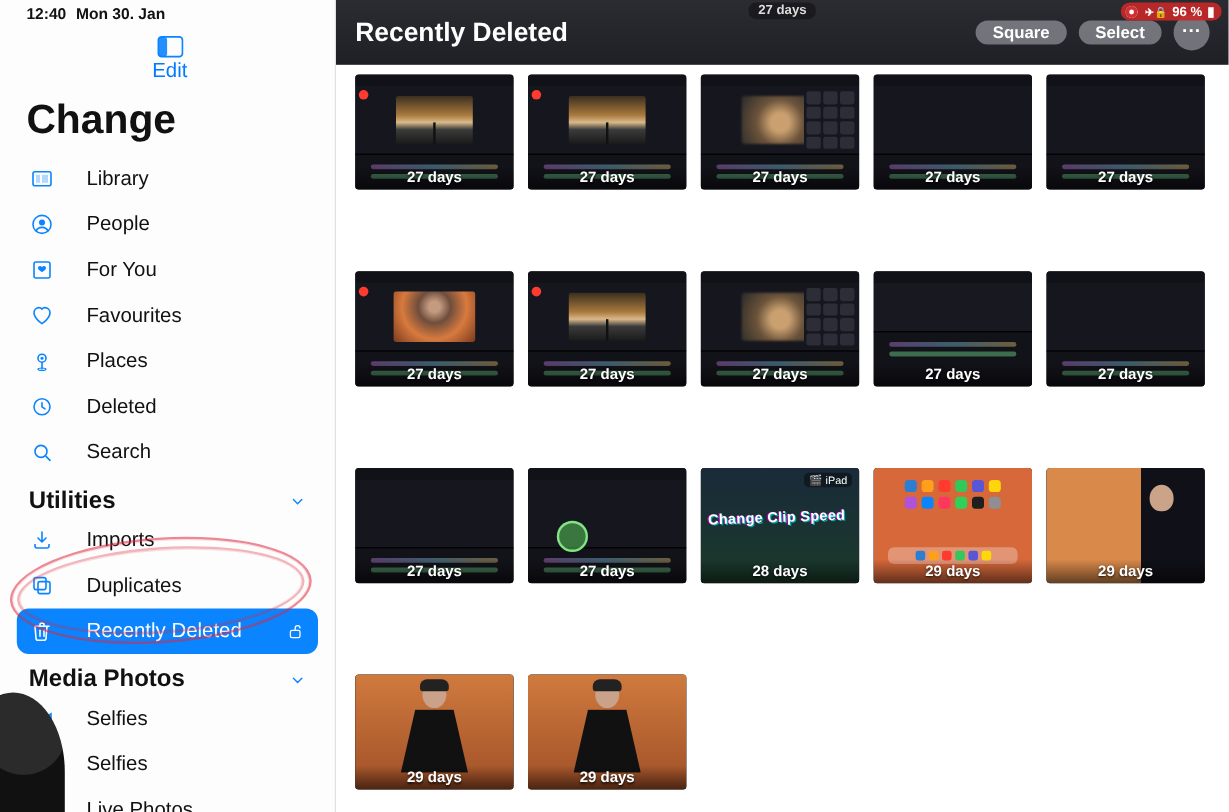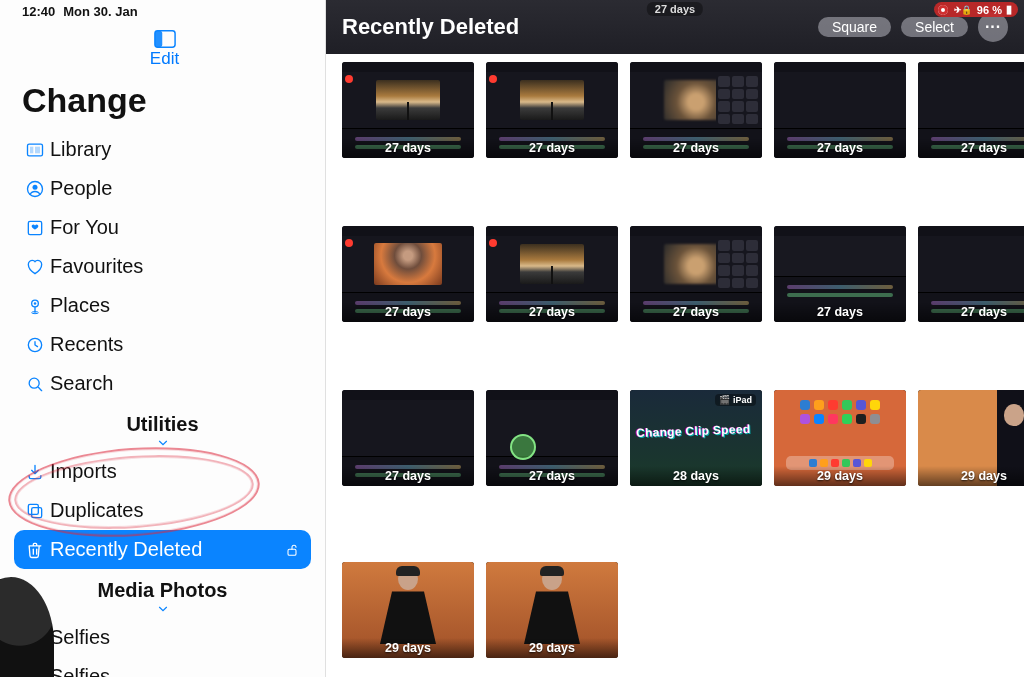--- a/index.html
+++ b/index.html
@@ -6,21 +6,21 @@
   html, body { width: 1024px; height: 677px; overflow: hidden; background:#fff; }
   .app {
     display: flex;
     width: 1024px;
     height: 677px;
     background: #f5f5f7;
     position: relative;
   }
   
   .sidebar {
-    width: 326px;
+    width: 280px;
     height: 100%;
     background: #fdfdfd;
     border-right: 1px solid #e0e0e0;
     padding: 0 0 8px 0;
     overflow: hidden;
     position: relative;
   }
   .status-row {
     display: flex;
     align-items: center;
@@ -43,25 +43,25 @@
     font-size: 34px;
     font-weight: 700;
     color: #111;
     padding: 10px 22px 10px 22px;
     letter-spacing: 0px;
   }
   .side-section { padding: 0 14px; }
   .side-item {
     display: flex;
     align-items: center;
-    gap: 4px;
+    gap: 26px;
     padding: 8px 10px;
     border-radius: 10px;
     color: #111;
-    font-size: 20px;
+    font-size: 17px;
     position: relative;
   }
   .side-item .icon-slot {
     width: 22px; height: 22px;
     display:flex; align-items:center; justify-content:center;
     color:#0A84FF;
   }
   .side-item.selected {
     background: #0A84FF;
     color: #fff;
@@ -75,21 +75,20 @@
     color:#fff;
   }
   .section-header {
     display: flex;
     align-items: center;
     justify-content: space-between;
     padding: 10px 24px 2px 24px;
     font-size: 20px;
     font-weight: 700;
     color: #111;
-    flex-direction: column;
   }
   .chevron { width: 14px; height: 14px; color:#0A84FF; }
   
   .annotation {
     position: absolute;
     border: 2px solid rgba(220, 40, 60, 0.55);
     border-radius: 50%;
     pointer-events: none;
     transform: rotate(-4deg);
     box-shadow: 0 0 0 1px rgba(220,40,60,0.15) inset;
@@ -141,21 +140,21 @@
   .hero-right {
     margin-left: auto;
     display:flex;
     align-items:center;
     gap: 10px;
   }
   .pill {
     background: rgba(180,180,190,0.55);
     color: #fff;
     font-size: 14px;
-    font-weight: 400;
+    font-weight: 700;
     padding: 2px 14px;
     border-radius: 16px;
   }
   .more-pill {
     width: 30px; height:30px; border-radius:50%;
     background: rgba(180,180,190,0.55);
     display:flex;align-items:center;justify-content:center;
     color:#fff; font-weight:700;
   }
   .status-right {
@@ -300,21 +299,21 @@
     text-align: center;
     font-size: 12.5px;
     font-weight: 600;
     color: #fff;
     padding: 3px 0 3px 0;
     text-shadow: 0 1px 2px rgba(0,0,0,0.8);
     background: linear-gradient(to top, rgba(0,0,0,0.55), rgba(0,0,0,0));
   }
   .ipad-tag {
     position:absolute; top:4px; right:6px;
-    font-size:9px; color:#fff; font-weight:700;
+    font-size:9px; color:#fff; font-weight:400;
     background: rgba(0,0,0,0.4); padding:1px 4px; border-radius:4px;
   }
 
   .footer-info {
     text-align:center; padding: 18px 0 10px 0;
   }
   .footer-title { font-size:15px; font-weight:700; color:#111; }
 
   svg { display:block; }
 </style>
@@ -389,21 +388,21 @@
         </span>
         <span>Places</span>
       </div>
       <div class="side-item">
         <span class="icon-slot">
           <svg width="20" height="20" viewBox="0 0 24 24">
               <circle cx="12" cy="12" r="8" fill="none" stroke="#0A84FF" stroke-width="1.6"></circle>
               <path d="M12 8v4l3 2" fill="none" stroke="#0A84FF" stroke-width="1.6" stroke-linecap="round"></path>
             </svg>
         </span>
-        <span>Recents</span>
+        <span>Deleted</span>
       </div>
       <div class="side-item">
         <span class="icon-slot">
           <svg width="20" height="20" viewBox="0 0 24 24">
               <circle cx="11" cy="11" r="6" fill="none" stroke="#0A84FF" stroke-width="1.6"></circle>
               <line x1="16" y1="16" x2="20" y2="20" stroke="#0A84FF" stroke-width="1.6" stroke-linecap="round"></line>
             </svg>
         </span>
         <span>Search</span>
       </div>

